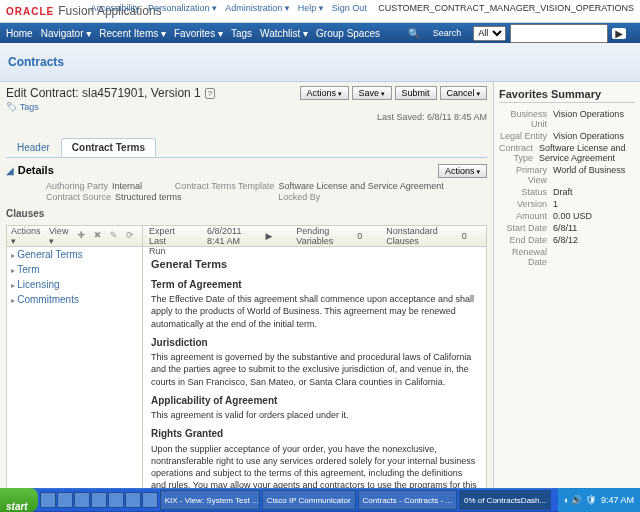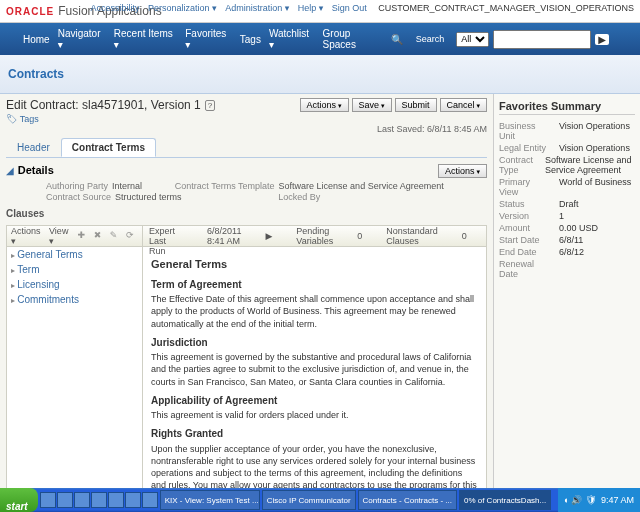--- a/index.html
+++ b/index.html
@@ -1,36 +1,36 @@
 <!DOCTYPE html>
 <html><head>
 <meta charset="utf-8">
 <style>
 html,body{margin:0;padding:0;font-family:Arial,sans-serif;font-size:10px;background:#f5f5f0;width:640px;height:512px;overflow:hidden}
 .top-bar{background:#fff;height:22px;display:flex;align-items:center;padding:0 6px;border-bottom:1px solid #ccc}
 .oracle-logo{color:#d9232e;font-weight:bold;font-size:10px;letter-spacing:1px}
 .fusion{color:#555;font-size:12px;margin-left:4px}
 .top-right{position:absolute;right:6px;top:3px;font-size:9px;color:#3a6ea5}
 .top-right a{color:#3a6ea5;text-decoration:none;margin:0 3px}
-.nav-bar{background:linear-gradient(#2b6cb0,#1e4e8c);height:32px;display:flex;align-items:center;color:#fff;font-size:10px;padding:0 23px}
+.nav-bar{background:linear-gradient(#2b6cb0,#1e4e8c);height:20px;display:flex;align-items:center;color:#fff;font-size:10px;padding:0 6px}
 .nav-bar span{margin-right:8px;cursor:pointer}
 .nav-search{margin-left:auto;display:flex;align-items:center;gap:4px}
 .nav-search select{font-size:9px;height:15px}
 .nav-search input{height:13px;width:90px;font-size:9px}
 .breadcrumb{background:linear-gradient(#eef3fa,#dfe8f4);height:22px;display:flex;align-items:center;padding:8px 8px;border-bottom:1px solid #b8cce4;color:#2b6cb0;font-size:12px;font-weight:bold}
 .main{display:flex;height:420px}
 .left{flex:1;padding:4px 6px;overflow:hidden;position:relative}
 .right{width:136px;background:#f8f8f4;border-left:1px solid #ccc;padding:4px 5px;font-size:9px}
 .edit-head{display:flex;align-items:center;margin-bottom:2px}
 .edit-head h2{margin:0;font-size:12px;color:#333;font-weight:normal}
 .edit-head .help{border:1px solid #888;border-radius:2px;padding:0 2px;font-size:8px;margin-left:4px;color:#555}
 .btns{margin-left:auto;display:flex;gap:3px;align-items:center}
 .btn{font-size:9px;padding:1px 6px;background:linear-gradient(#fefefe,#e0e0e0);border:1px solid #999;cursor:pointer}
 .btn.drop::after{content:" ▾";font-size:7px}
-.last-saved{text-align:right;font-size:9px;color:#666;margin-bottom:4px}
+.last-saved{text-align:right;font-size:9px;color:#666;margin-bottom:16px}
 .tabs{display:flex;border-bottom:1px solid #b8cce4;margin-top:4px}
 .tab{padding:3px 10px;font-size:10px;border:1px solid transparent;color:#3a6ea5;cursor:pointer}
 .tab.active{background:#fff;border:1px solid #b8cce4;border-bottom:1px solid #fff;border-radius:3px 3px 0 0;color:#333;font-weight:bold}
 .details-hdr{display:flex;align-items:center;margin:6px 0 4px}
 .details-hdr .tw{color:#3a6ea5;margin-right:4px}
 .details-hdr b{font-size:11px}
 .kv{display:inline-block;font-size:9px;color:#555;margin-right:30px}
 .kv .lbl{color:#888;margin-right:4px}
 .clauses-box{border:1px solid #cfcfc4;background:#fff;margin-top:6px;height:300px;display:flex;overflow:hidden}
 .tree-pane{width:135px;border-right:1px solid #cfcfc4;font-size:10px}
@@ -38,21 +38,21 @@
 .toolbar .ico{width:13px;height:13px;display:inline-block;opacity:.6}
 .tree-item{padding:2px 4px;color:#3a6ea5;cursor:pointer}
 .tree-item::before{content:"▸ ";color:#888;font-size:8px}
 .doc-pane{flex:1;overflow:hidden;position:relative}
 .doc-hdr{background:linear-gradient(#fdfdfb,#ececdf);height:20px;border-bottom:1px solid #cfcfc4;display:flex;align-items:center;padding:0 6px;font-size:9px;color:#555;gap:24px}
 .doc-body{padding:6px 8px;font-size:9px;color:#333;line-height:1.35}
 .doc-body h3{margin:4px 0;font-size:11px}
 .doc-body h4{margin:6px 0 2px;font-size:10px}
 .right h3{margin:2px 0 6px;font-size:11px;color:#333;border-bottom:1px solid #ccc;padding-bottom:2px}
 .right .row{display:flex;margin-bottom:2px}
-.right .row .l{width:48px;color:#888;margin-right:12px}
+.right .row .l{width:48px;color:#888;text-align:right;margin-right:6px}
 .right .row .v{color:#333}
 .dlg-wrap{position:relative}
 
 
 .taskbar{position:absolute;bottom:0;left:0;right:0;height:24px;background:linear-gradient(#3b78cc,#245edb 8%,#245edb 92%,#1a47a8);display:flex;align-items:center;font-size:10px;color:#fff}
 .start{background:linear-gradient(#5fbf3f,#3a9a1f);height:24px;display:flex;align-items:flex-end;padding:0 10px 0 6px;font-style:italic;font-weight:bold;border-radius:0 8px 8px 0}
 .tb-item{background:#3b6ebf;border:1px solid #1e4e8c;height:18px;margin-left:2px;padding:0 4px;display:flex;align-items:center;font-size:8px;max-width:90px;overflow:hidden;white-space:nowrap}
 .tb-item.active{background:#1e4e8c}
 .tray{margin-left:auto;background:#1e8ad6;height:24px;display:flex;align-items:center;padding:0 6px;gap:4px;font-size:9px}
 .ql{display:flex;gap:1px;margin-left:2px}

